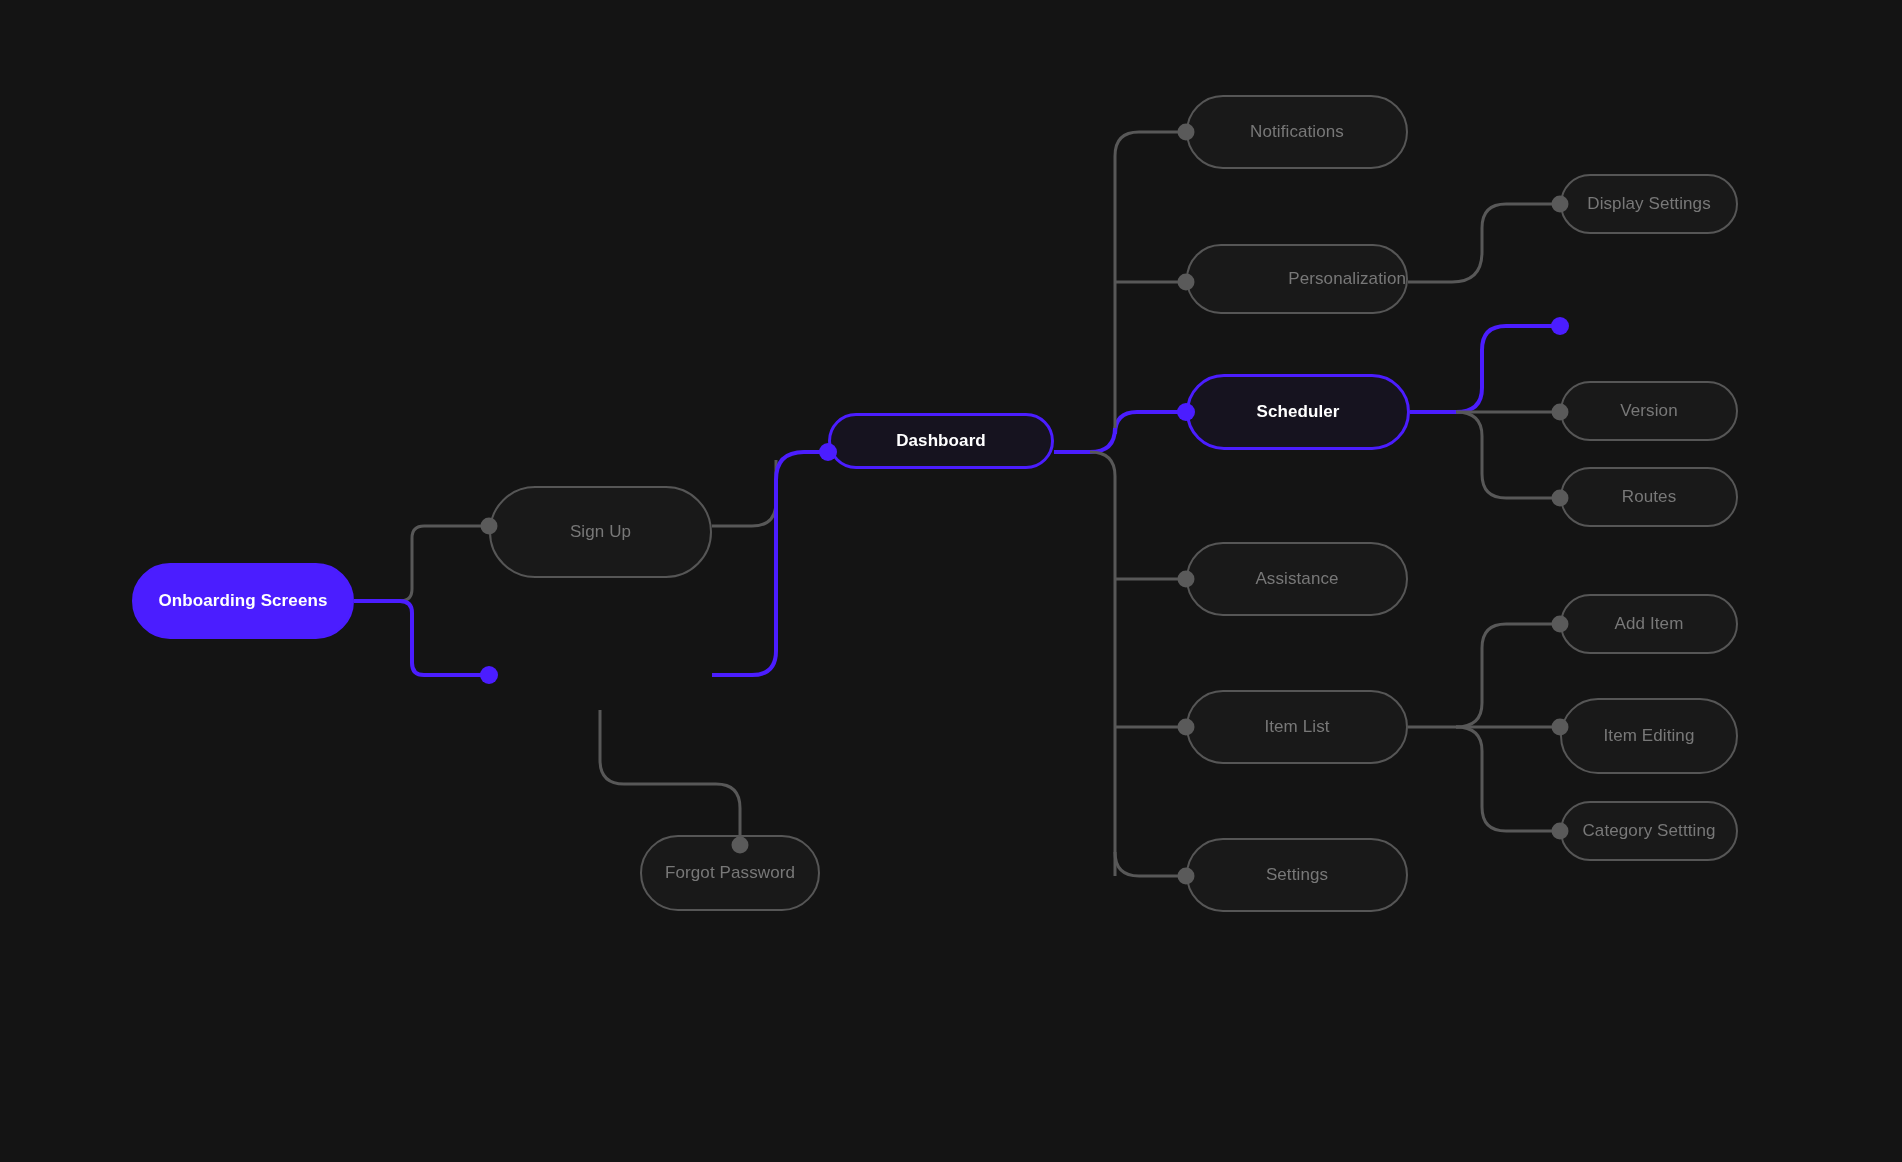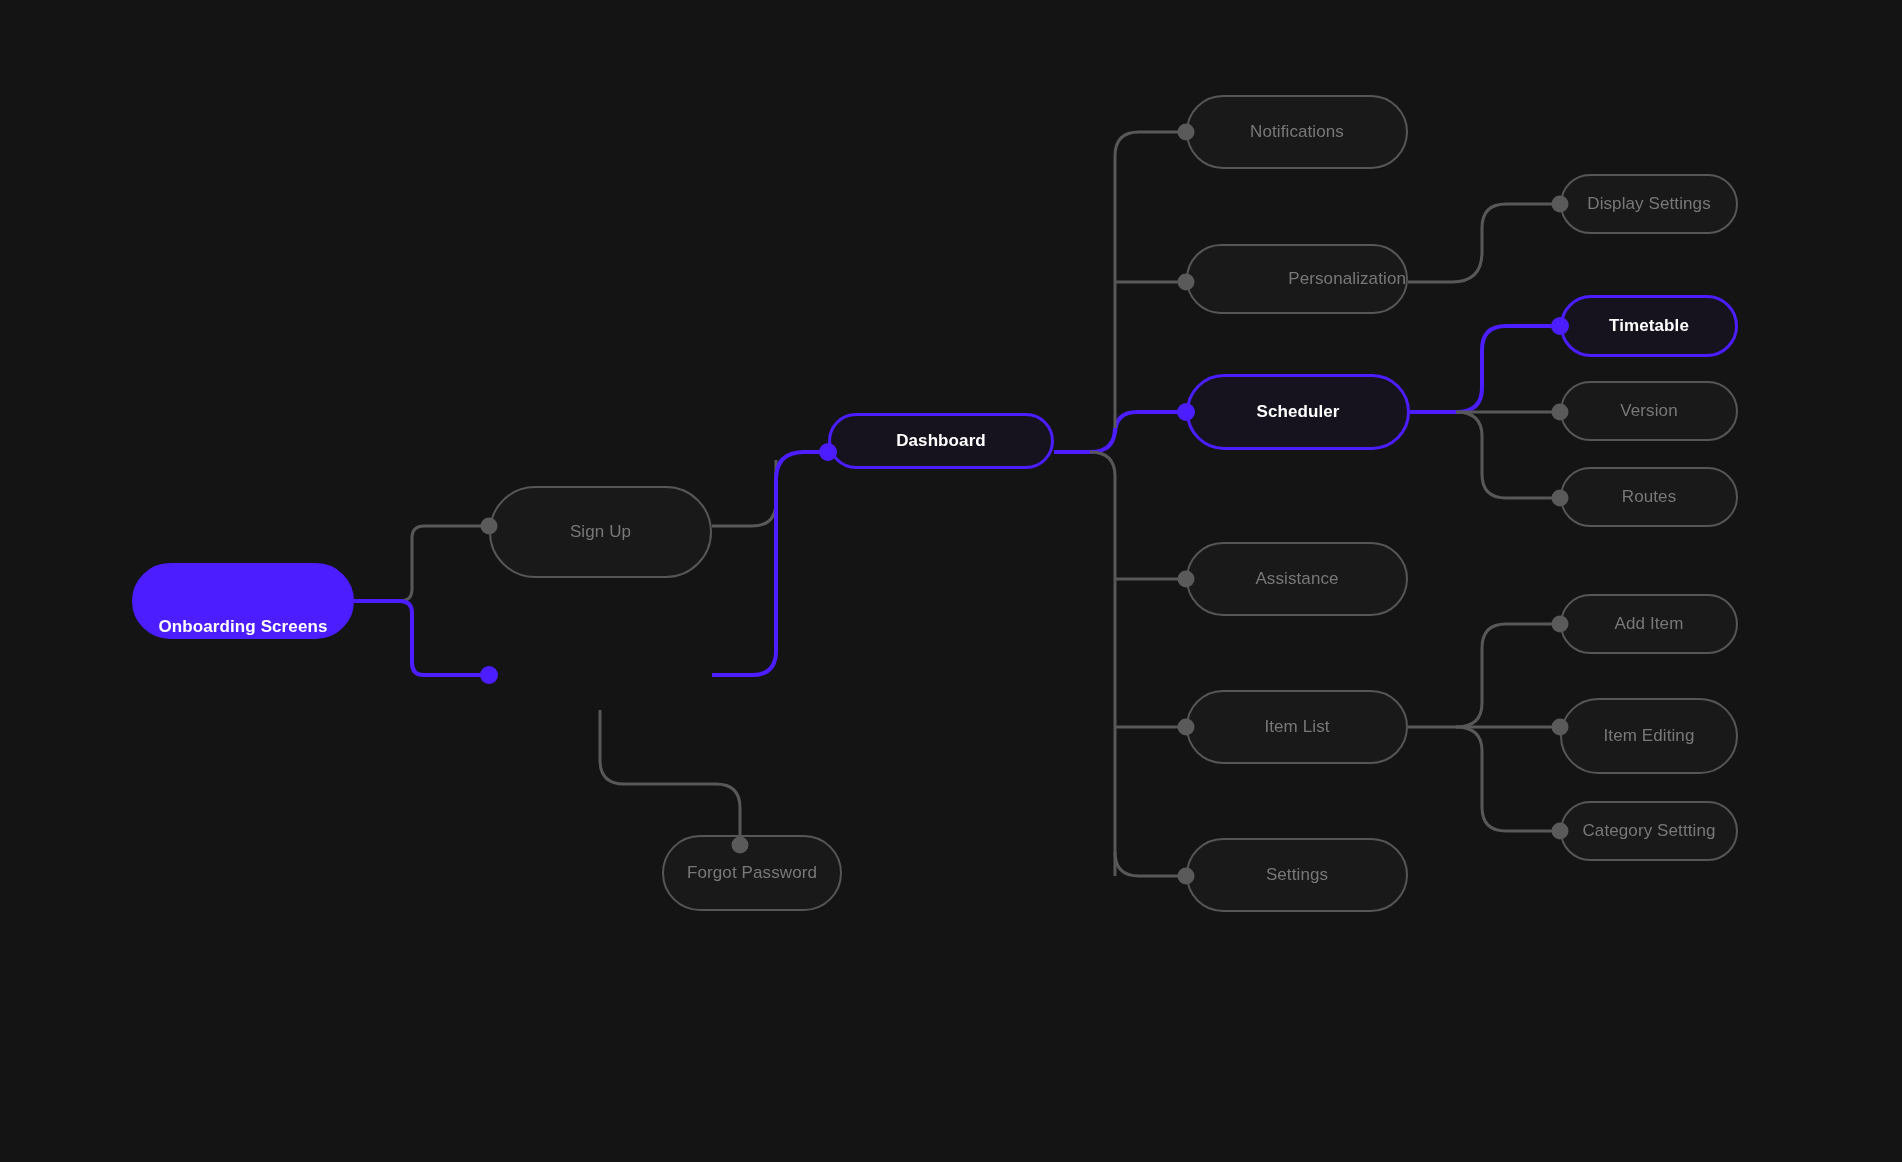--- a/index.html
+++ b/index.html
@@ -118,32 +118,32 @@
     <path d="M 1456 412 H 1560" stroke="#585858" stroke-width="3" fill="none"></path>
 
     <path d="M 1456 412 Q 1482 412 1482 436 V 474 Q 1482 498 1506 498 H 1560" stroke="#585858" stroke-width="3" fill="none"></path>
 
     <path d="M 1408 727 H 1456" stroke="#585858" stroke-width="3" fill="none"></path>
     <path d="M 1456 727 Q 1482 727 1482 703 V 648 Q 1482 624 1506 624 H 1560" stroke="#585858" stroke-width="3" fill="none"></path>
     <path d="M 1456 727 H 1560" stroke="#585858" stroke-width="3" fill="none"></path>
     <path d="M 1456 727 Q 1482 727 1482 751 V 807 Q 1482 831 1506 831 H 1560" stroke="#585858" stroke-width="3" fill="none"></path>
   </svg>
 
-  <div class="node filled" style="left:132px; top:563px; width:222px; height:76px;align-items:flex-end;">
+  <div class="node filled" style="left:132px; top:563px; width:222px; height:76px;">
     <span>Onboarding Screens</span>
   </div>
 
   <div class="node" style="left:489px; top:486px; width:223px; height:92px;">
     <span>Sign Up</span>
   </div>
   <div class="port" style="left:489px; top:526px;"></div>
 
   <div class="port on" style="left:489px; top:675px;"></div>
 
-  <div class="node" style="left:662px; top:835px; width:180px; height:76px;text-align:right;">
+  <div class="node" style="left:640px; top:835px; width:180px; height:76px;text-align:right;">
     <span>Forgot Password</span>
   </div>
   <div class="port" style="left:740px; top:845px;"></div>
 
   <div class="node active" style="left:828px; top:413px; width:226px; height:56px;">
     <span>Dashboard</span>
   </div>
   <div class="port on" style="left:828px; top:452px;"></div>
 
   <div class="node" style="left:1186px; top:95px; width:222px; height:74px;">
@@ -174,23 +174,20 @@
   <div class="node" style="left:1186px; top:838px; width:222px; height:74px;">
     <span>Settings</span>
   </div>
   <div class="port" style="left:1186px; top:876px;"></div>
 
   <div class="node" style="left:1560px; top:174px; width:178px; height:60px;">
     <span>Display Settings</span>
   </div>
   <div class="port" style="left:1560px; top:204px;"></div>
 
-  <div class="node active" style="left:1560px; top:295px; width:178px; height:62px;">
-    <span>Timetable</span>
-  </div>
   <div class="port on" style="left:1560px; top:326px;"></div>
 
   <div class="node" style="left:1560px; top:381px; width:178px; height:60px;">
     <span>Version</span>
   </div>
   <div class="port" style="left:1560px; top:412px;"></div>
 
   <div class="node" style="left:1560px; top:467px; width:178px; height:60px;">
     <span>Routes</span>
   </div>

